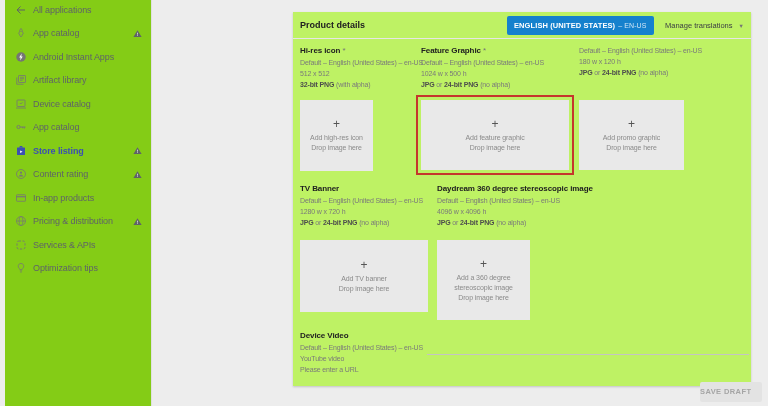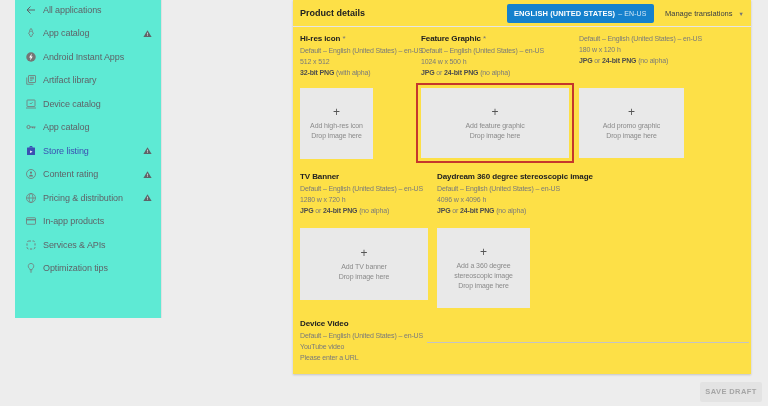--- a/index.html
+++ b/index.html
@@ -3,34 +3,34 @@
 <meta charset="utf-8">
 <style>
   html,body{margin:0;padding:0}
   body{
     width:768px;height:406px;position:relative;overflow:hidden;
     background:#ededed;font-family:"Liberation Sans",sans-serif;
     -webkit-font-smoothing:antialiased;
   }
   
   #sidebar{
-    position:absolute;left:15px;top:0;width:146px;height:318px;
-    background:#5eead4;border-right:1px solid #e0e0e0;z-index:3;
+    position:absolute;left:5px;top:0;width:146px;height:406px;
+    background:#84cc16;border-right:1px solid #e0e0e0;z-index:3;
   }
   .side-list{position:absolute;left:0;top:-2px;right:0}
   .side-item{display:flex;align-items:center;height:23.5px;padding-left:10px;cursor:pointer}
   .side-item .icn{width:12px;height:12px;margin-right:6px;flex:0 0 12px;display:flex;align-items:center}
   .side-item .icn svg{display:block}
   .side-label{font-size:9px;color:#5f6368;letter-spacing:-.1px;white-space:nowrap}
-  .side-item.selected .side-label{color:#3b50b2;font-weight:normal}
+  .side-item.selected .side-label{color:#3b50b2;font-weight:bold}
   .warn{margin-left:auto;margin-right:9px;display:flex;align-items:center}
   
   #main{position:absolute;left:147px;top:0;right:0;bottom:0;background:#ededed}
   .card{
-    position:absolute;left:146px;top:0;width:458px;height:374px;background:#fde047;
+    position:absolute;left:146px;top:12px;width:458px;height:374px;background:#bef264;
     box-shadow:0 1px 2px rgba(0,0,0,.18);
   }
   .card-header{position:absolute;left:0;top:0;right:0;height:26px;border-bottom:1px solid #e6e6e6}
   .page-title{position:absolute;left:7px;top:0;line-height:26px;font-size:9px;font-weight:bold;color:#212121}
   .lang-chip{
     position:absolute;left:214px;top:4px;height:19px;line-height:19px;padding:0 7px;
     background:#1581cd;color:#fff;border-radius:2px;font-size:7.5px;font-weight:bold;
     letter-spacing:.1px;white-space:nowrap;cursor:pointer;
   }
   .lang-code{font-weight:normal;opacity:.8;margin-left:3px;font-size:7px}
@@ -55,21 +55,21 @@
   .highlight{
     position:absolute;border:2px solid #c5372c;box-sizing:border-box;pointer-events:none;z-index:2;
   }
   .video-input{
     position:absolute;left:134px;top:330px;width:322px;height:12px;
     border-bottom:1px solid #c4c4c4;font-size:7px;color:#333;cursor:text;
   }
   
   .save-btn{
     position:absolute;left:553px;top:382px;width:62px;height:20px;background:#e3e3e3;
-    border-radius:2px;text-align:center;line-height:20px;font-size:7.5px;font-weight:bold;
+    border-radius:2px;text-align:left;line-height:20px;font-size:7.5px;font-weight:bold;
     color:#a5a5a5;letter-spacing:.4px;cursor:default;
   }
 </style>
 </head>
 <body>
 
 <div id="sidebar">
   <div class="side-list" id="side-list">
       <div class="side-item">
         <span class="icn">
@@ -158,46 +158,46 @@
           </svg>
         </span>
         <span class="side-label">Content rating</span>
         <span class="warn">
           <svg width="9" height="9" viewBox="0 0 24 24">
             <path d="M12 3L23 21H1z" fill="#5f6368"></path>
             <rect x="11.1" y="9.8" width="1.8" height="5.2" fill="#fff"></rect>
             <rect x="11.1" y="16.6" width="1.8" height="1.9" fill="#fff"></rect>
           </svg>
         </span>
+      </div>
+      <div class="side-item">
+        <span class="icn">
+          <svg width="12" height="12" viewBox="0 0 24 24" fill="none" stroke="#757575" stroke-width="1.6">
+            <rect x="3" y="5.5" width="18" height="13" rx="1.2"></rect>
+            <path d="M3 9.5h18" stroke-width="2.4"></path>
+          </svg>
+        </span>
+        <span class="side-label">In-app products</span>
       </div>
       <div class="side-item">
         <span class="icn">
           <svg width="12" height="12" viewBox="0 0 24 24" fill="none" stroke="#757575" stroke-width="1.5">
             <circle cx="12" cy="12" r="9"></circle>
             <ellipse cx="12" cy="12" rx="4" ry="9"></ellipse>
             <path d="M3.2 12h17.6"></path>
           </svg>
         </span>
         <span class="side-label">Pricing &amp; distribution</span>
         <span class="warn">
           <svg width="9" height="9" viewBox="0 0 24 24">
             <path d="M12 3L23 21H1z" fill="#5f6368"></path>
             <rect x="11.1" y="9.8" width="1.8" height="5.2" fill="#fff"></rect>
             <rect x="11.1" y="16.6" width="1.8" height="1.9" fill="#fff"></rect>
           </svg>
         </span>
-      </div>
-      <div class="side-item">
-        <span class="icn">
-          <svg width="12" height="12" viewBox="0 0 24 24" fill="none" stroke="#757575" stroke-width="1.6">
-            <rect x="3" y="5.5" width="18" height="13" rx="1.2"></rect>
-            <path d="M3 9.5h18" stroke-width="2.4"></path>
-          </svg>
-        </span>
-        <span class="side-label">In-app products</span>
       </div>
       <div class="side-item">
         <span class="icn">
           <svg width="12" height="12" viewBox="0 0 24 24" fill="none" stroke="#757575" stroke-width="1.8">
             <rect x="4" y="4" width="16" height="16" rx="3.5" stroke-dasharray="4.5 3"></rect>
           </svg>
         </span>
         <span class="side-label">Services &amp; APIs</span>
       </div>
       <div class="side-item">

